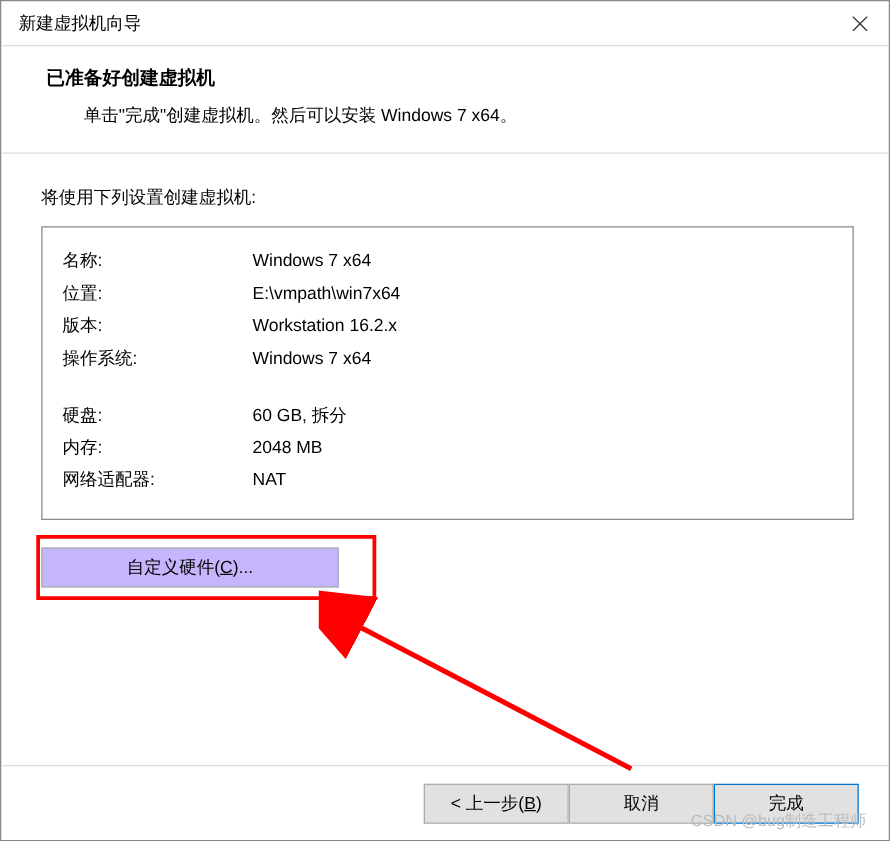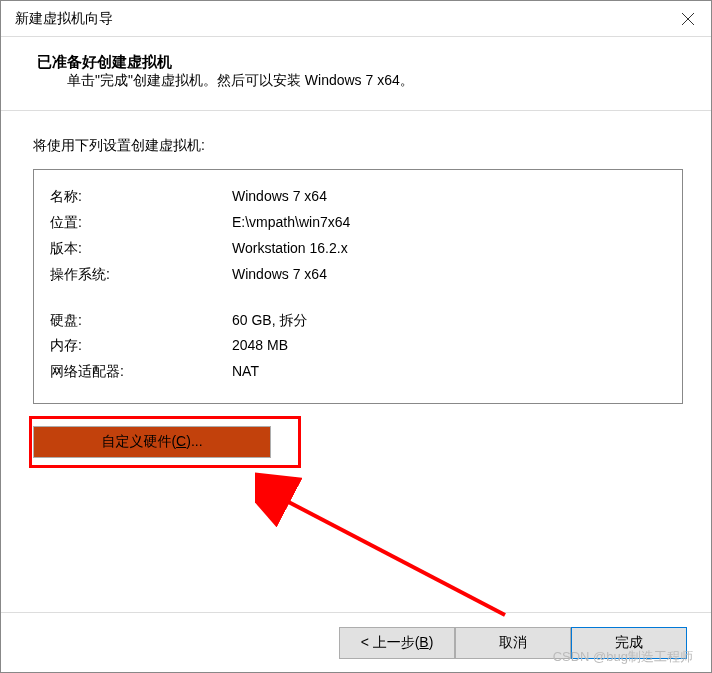--- a/index.html
+++ b/index.html
@@ -3,32 +3,32 @@
   <meta charset="utf-8">
   <style>
     * { box-sizing: border-box; margin: 0; padding: 0; }
     body { font-family: "Microsoft YaHei", "Segoe UI", Tahoma, sans-serif; font-size: 13px; background: #fff; width: 712px; height: 673px; position: relative; }
     .dialog { width: 712px; height: 673px; border: 1px solid #888; background: #fff; display: flex; flex-direction: column; position: relative; }
     .titlebar { height: 36px; display: flex; align-items: center; justify-content: space-between; padding: 0 0 0 14px; border-bottom: 1px solid #ddd; }
     .titlebar-text { font-size: 14px; }
     .close-btn { width: 46px; height: 36px; display: flex; align-items: center; justify-content: center; cursor: pointer; }
     .close-btn svg { stroke: #333; stroke-width: 1; }
     .header { padding: 16px 36px 20px 36px; border-bottom: 1px solid #ddd; }
-    .header-title { font-size: 15px; font-weight: bold; margin-bottom: 0; }
+    .header-title { font-size: 15px; font-weight: bold; margin-bottom: 12px; }
     .header-subtitle { font-size: 14px; margin-left: 30px; }
     .content { flex: 1; padding: 26px 28px 0 32px; }
     .content-label { font-size: 14px; margin-bottom: 14px; }
     .summary-box { border: 1px solid #888; padding: 14px 16px 18px 16px; font-size: 14px; line-height: 1.85; }
-    .summary-row { display: flex; gap: 30px; }
+    .summary-row { display: flex; }
     .summary-label { width: 152px; flex-shrink: 0; }
     .summary-value { flex: 1; }
     .summary-gap { height: 20px; }
     .hw-btn-wrap { margin-top: 22px; position: relative; }
     .hw-highlight { position: absolute; top: -10px; left: -4px; width: 272px; height: 52px; border: 3px solid #ff0000; pointer-events: none; }
-    .hw-btn { width: 238px; height: 32px; background: #c2410c; border: 1px solid #adadad; cursor: pointer; font-family: inherit; font-size: 14px; }
+    .hw-btn { width: 238px; height: 32px; background: #c4b5fd; border: 1px solid #adadad; cursor: pointer; font-family: inherit; font-size: 14px; }
     .arrow-annotation { position: absolute; left: 254px; top: 464px; pointer-events: none; }
     .footer { height: 60px; border-top: 1px solid #ddd; display: flex; align-items: center; justify-content: flex-end; padding-right: 24px; }
     .footer-btn { width: 116px; height: 32px; background: #e1e1e1; border: 1px solid #adadad; cursor: pointer; font-family: inherit; font-size: 14px; }
     .footer-btn.default { border: 1px solid #0078d7; }
     .u { text-decoration: underline; }
     .watermark { position: absolute; right: 18px; bottom: 6px; color: #bbb; font-size: 13px; pointer-events: none; }
   </style>
 </head>
 <body>
 

